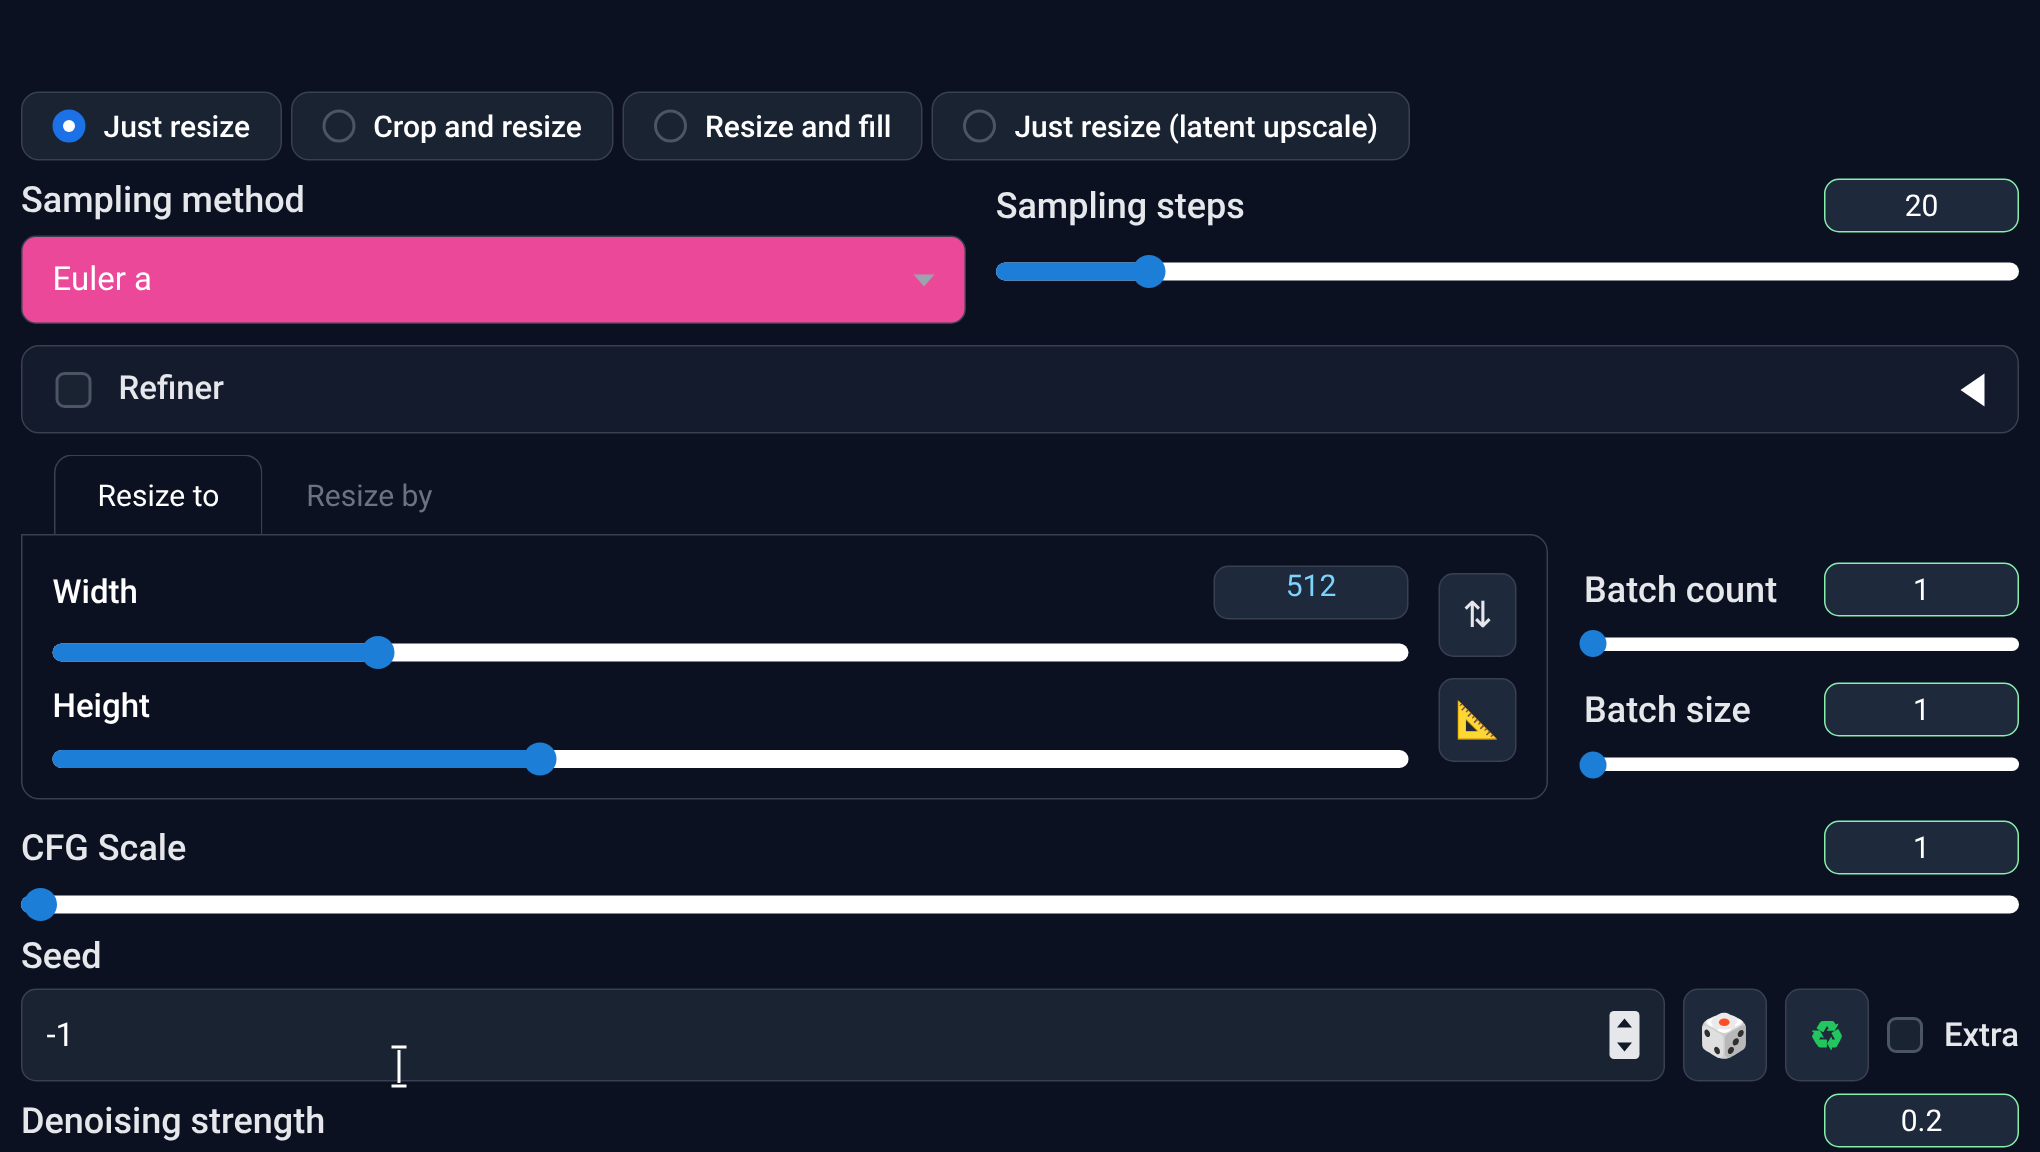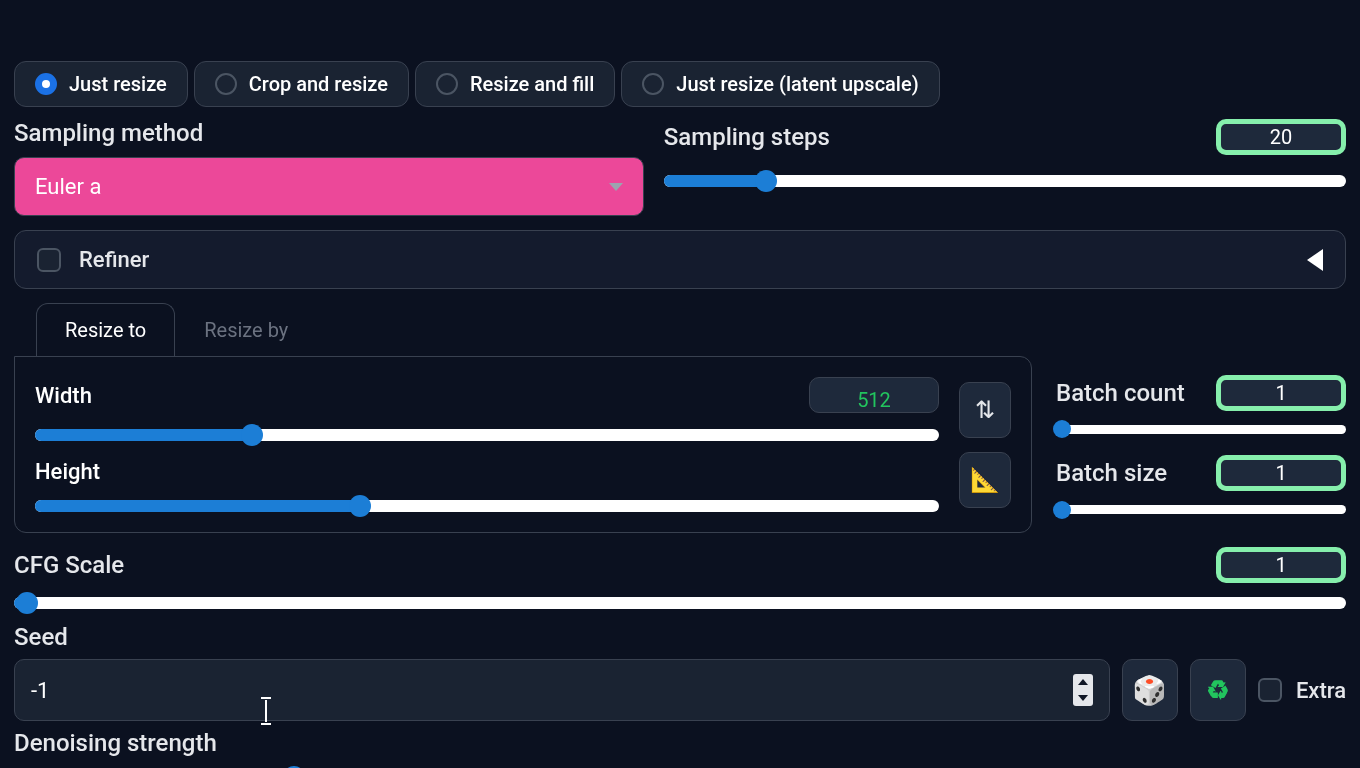--- a/index.html
+++ b/index.html
@@ -51,21 +51,21 @@
     padding: 16px 20px;
     display: flex; align-items: center; justify-content: space-between;
     cursor: pointer;
   }
   .select .value { font-size: 22px; color:#fff; }
   .select .caret { width:0; height:0; border-left:7px solid transparent; border-right:7px solid transparent; border-top:8px solid #9ca3af; }
 
   
   .numbox {
     background: #1e293b;
-    border: 5px solid #86efac;
+    border: 1px solid #86efac;
     border-radius: 10px;
     width: 130px;
     height: 36px;
     display: flex; align-items: center; justify-content: center;
     font-size: 20px; color:#fff;
   }
   .numbox.wide { width: 130px; }
 
   
   .slider {
@@ -142,22 +142,22 @@
   }
   .dims-sliders { flex: 1 1 0; }
   .dim-block { margin-bottom: 18px; }
   .dim-row { display:flex; justify-content: space-between; align-items: center; }
   .dim-row .dim-label { font-size: 22px; color:#fff; font-weight:500; }
   .dim-numbox {
     background: #1e293b;
     border: 1px solid #394150;
     border-radius: 10px;
     width: 130px; height: 36px;
-    display:flex; align-items:flex-end; justify-content:center;
-    font-size: 20px; color:#22c55e;
+    display:flex; align-items:flex-start; justify-content:center;
+    font-size: 20px; color:#7dd3fc;
   }
   .dim-slider { margin-top: 16px; }
 
   .dim-buttons { display:flex; flex-direction: column; gap: 14px; justify-content: center; }
   .sq-btn {
     width: 52px; height: 56px;
     background: #1e293b;
     border: 1px solid #394150;
     border-radius: 10px;
     display:flex; align-items:center; justify-content:center;
@@ -367,18 +367,21 @@
     <div class="extra-group">
       <div class="checkbox"></div>
       <span class="label" style="font-size:22px">Extra</span>
     </div>
   </div>
 </div>
 
 <div class="denoise-section">
   <div class="denoise-row">
     <span class="label">Denoising strength</span>
+    <div class="numbox">
+        <span>0.2</span>
+      </div>
   </div>
   <div class="slider" style="margin-top:14px">
     <div class="fill" style="width:21%"></div>
     <div class="thumb" style="left:21%"></div>
   </div>
 </div>
 
 </body></html>

